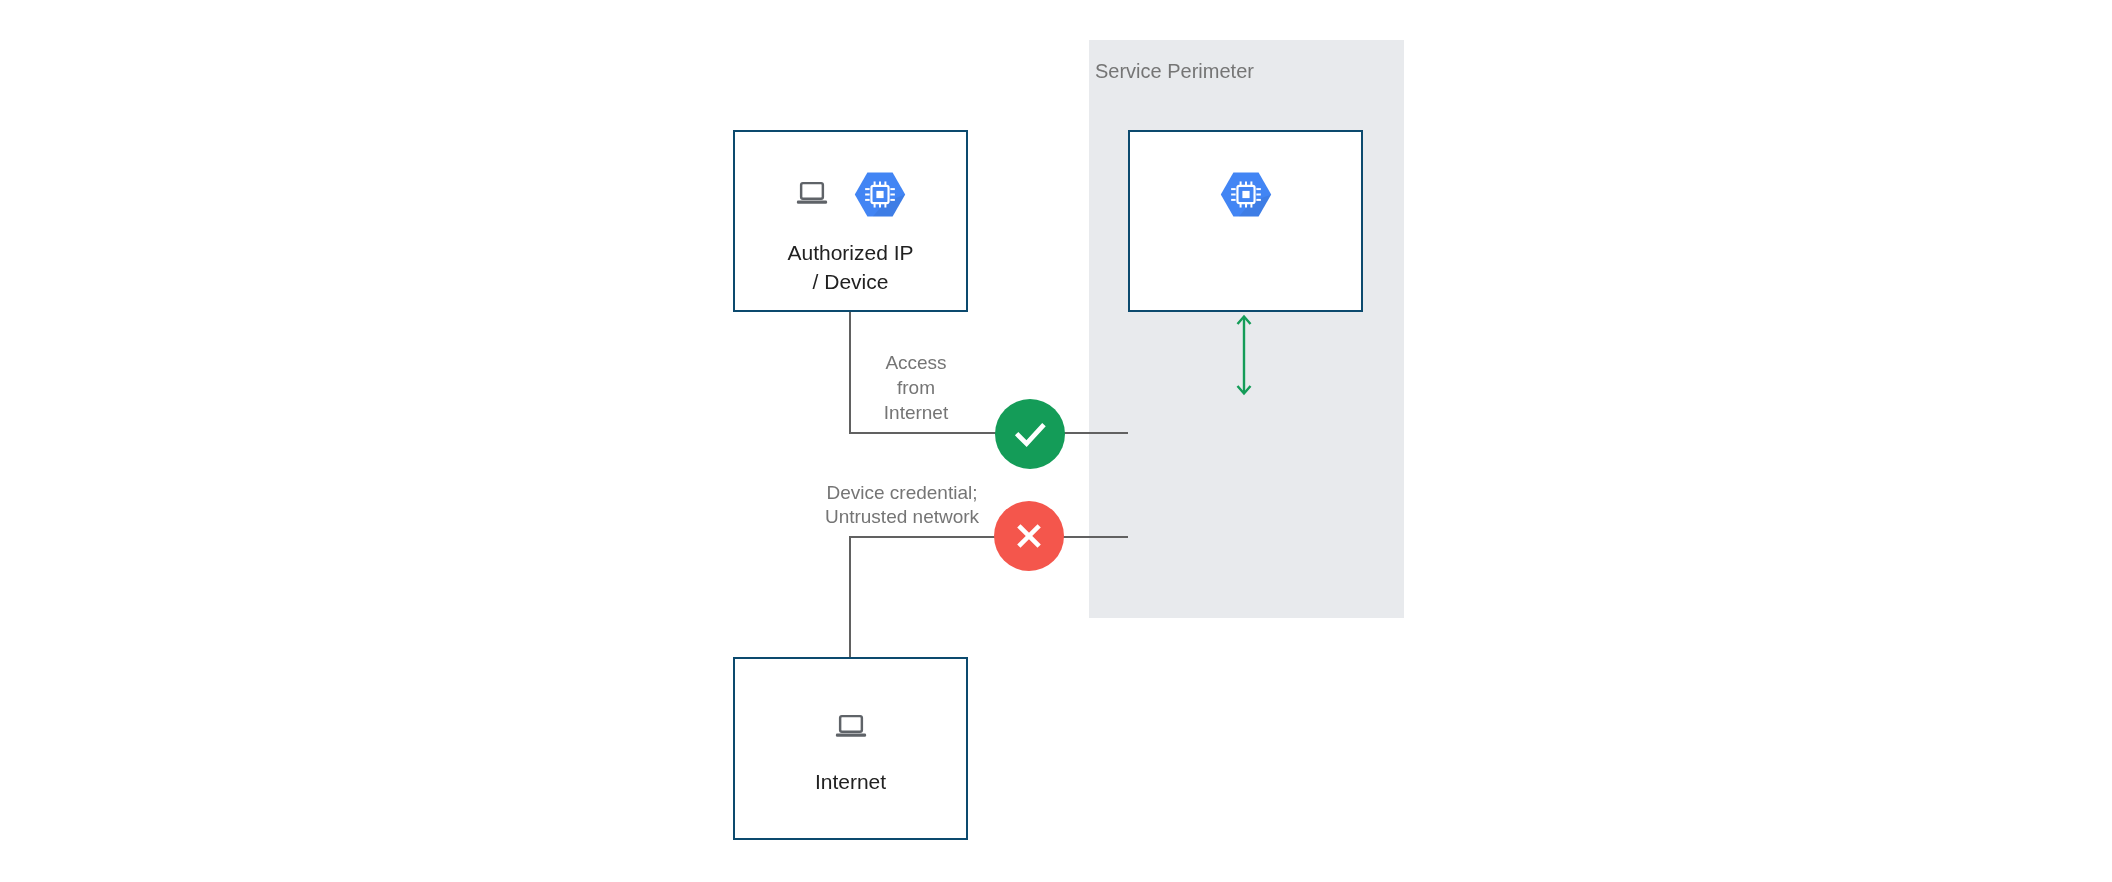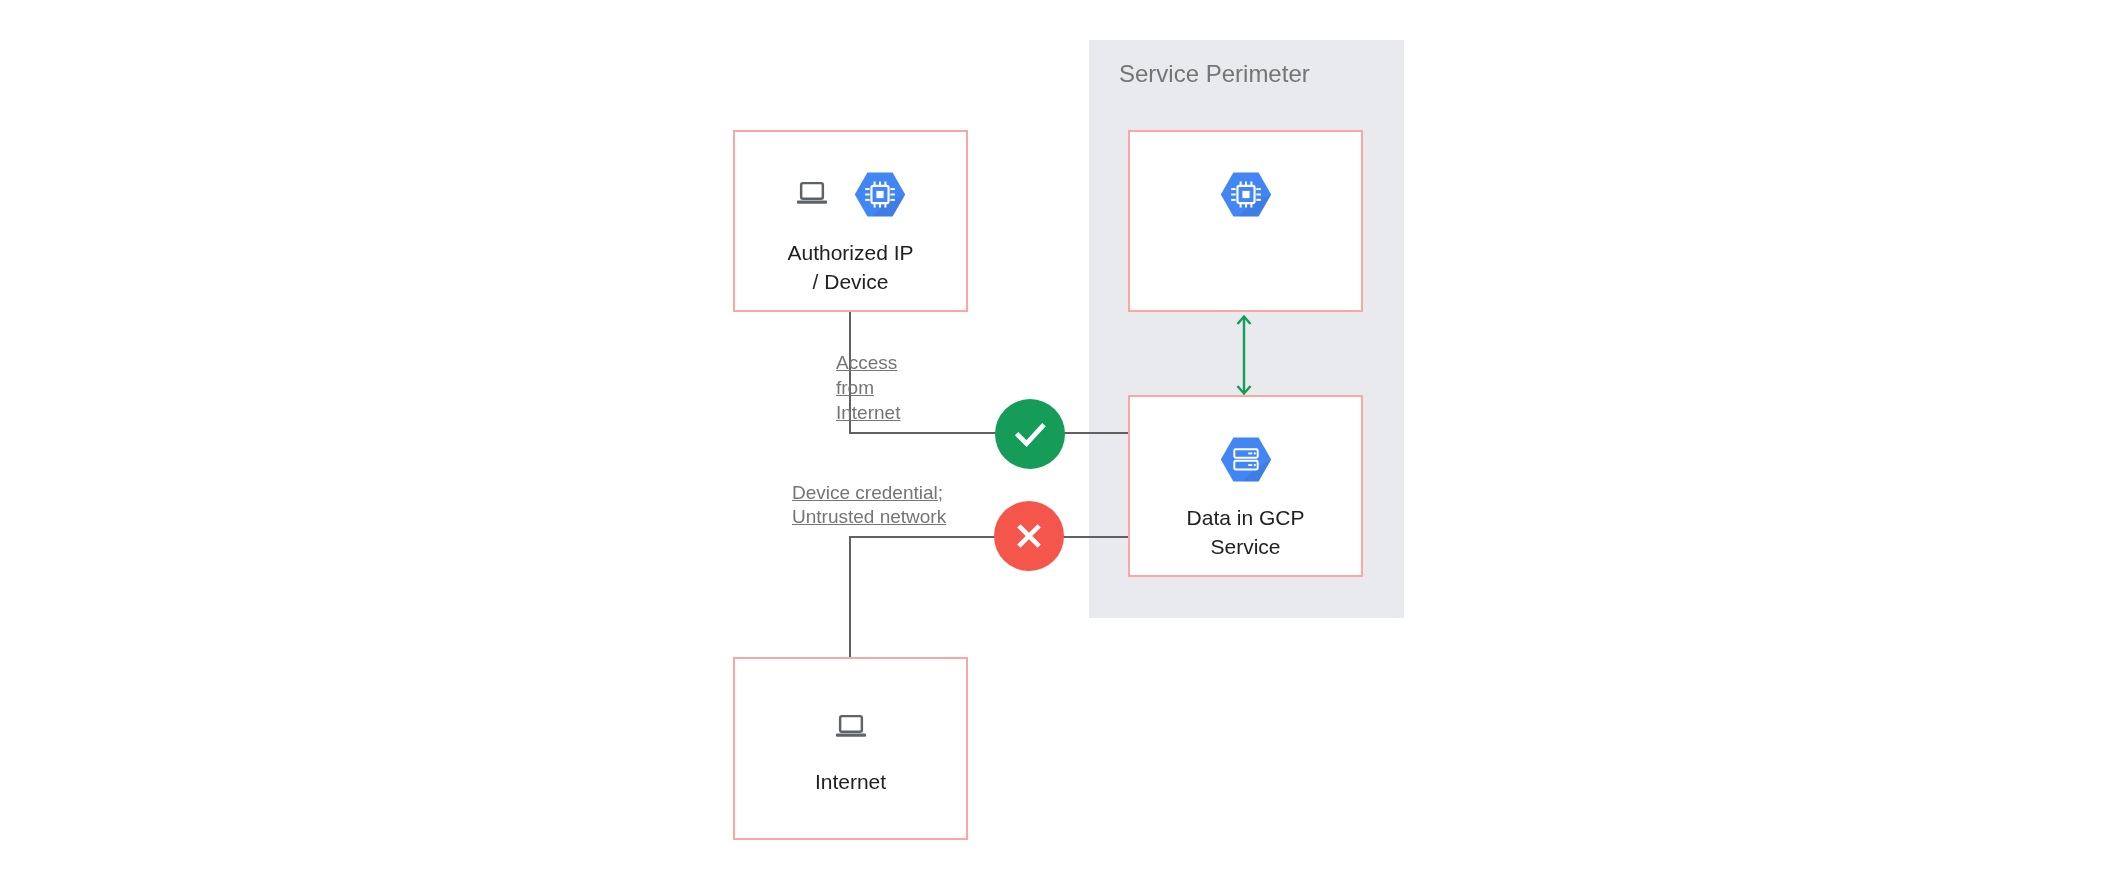--- a/index.html
+++ b/index.html
@@ -9,27 +9,27 @@
     background:#ffffff;
     font-family:"Liberation Sans", sans-serif;
     overflow:hidden;
   }
   
   .panel{
     position:absolute;left:1089px;top:40px;width:315px;height:578px;
     background:#E8EAED;z-index:0;
   }
   .panel-label{
-    position:absolute;left:30px;top:20px;
-    font-size:24px;color:#757575;white-space:nowrap;
+    position:absolute;left:6px;top:20px;
+    font-size:20px;color:#757575;white-space:nowrap;
   }
   
   .node{
     position:absolute;width:235px;height:182px;
-    background:#ffffff;border:2px solid #fca5a5;box-sizing:border-box;
+    background:#ffffff;border:2px solid #0c4a6e;box-sizing:border-box;
     z-index:2;
   }
   .node-authorized-ip{left:733px;top:130px;}
   .node-internet{left:733px;top:657px;height:183px;}
   .node-authorized-nw{left:39px;top:90px;}   
   .node-gcp-data{left:39px;top:355px;}       
   .icon-row{
     position:absolute;left:0;right:0;top:34px;height:56px;
     display:flex;align-items:center;justify-content:center;gap:24px;
   }
@@ -47,22 +47,22 @@
   .hline-denied{left:849px;top:536px;width:279px;height:2px;}
   
   .status-circle{
     position:absolute;width:70px;height:70px;border-radius:50%;
     display:flex;align-items:center;justify-content:center;z-index:4;
   }
   .circle-allowed{left:995px;top:399px;background:#149C58;}
   .circle-denied{left:994px;top:501px;background:#F4564C;}
   
   .edge-label{
-    position:absolute;color:#757575;
-    font-size:19px;line-height:25px;white-space:pre-line;z-index:3;text-decoration:underline;
+    position:absolute;color:#757575;text-align:center;
+    font-size:19px;line-height:25px;white-space:pre-line;z-index:3;
   }
   .label-allowed{left:836px;top:350px;width:160px;}
   .label-denied{left:792px;top:481px;width:220px;line-height:24px;}
   
   .double-arrow{position:absolute;left:146px;top:274px;z-index:2;}
   .icon{display:block;}
 </style>
 </head>
 <body>
 
@@ -163,35 +163,15 @@
     </div>
 
     <svg class="double-arrow icon" width="18" height="82" viewBox="0 0 18 82">
       <g stroke="#149C58" stroke-width="2.4" fill="none">
         <line x1="9" y1="3" x2="9" y2="79"></line>
         <polyline points="2.5,10 9,2.5 15.5,10"></polyline>
         <polyline points="2.5,72 9,79.5 15.5,72"></polyline>
       </g>
     </svg>
 
-    <div class="node node-gcp-data">
-      <div class="icon-row">
-        <svg class="icon" width="54" height="51" viewBox="0 0 60 56">
-          <polygon points="2,28 16,3.5 44,3.5 58,28 44,52.5 16,52.5" fill="#4285F4"></polygon>
-          <polygon points="40,38 58,28 44,52.5 26,52.5" fill="#000000" opacity="0.06"></polygon>
-          <g stroke="#ffffff" stroke-width="2.2" fill="none">
-            <rect x="17" y="16.5" width="26" height="9.5" rx="1.6"></rect>
-            <rect x="17" y="29.5" width="26" height="9.5" rx="1.6"></rect>
-          </g>
-          <g stroke="#ffffff" stroke-width="2">
-            <line x1="32.5" y1="21.25" x2="37" y2="21.25"></line>
-            <line x1="32.5" y1="34.25" x2="37" y2="34.25"></line>
-          </g>
-          <circle cx="39.8" cy="21.25" r="1.2" fill="#ffffff"></circle>
-          <circle cx="39.8" cy="34.25" r="1.2" fill="#ffffff"></circle>
-        </svg>
-      </div>
-      <div class="node-label">Data in GCP
-Service</div>
-    </div>
   </div>
 
 </div>
 
 </body></html>

